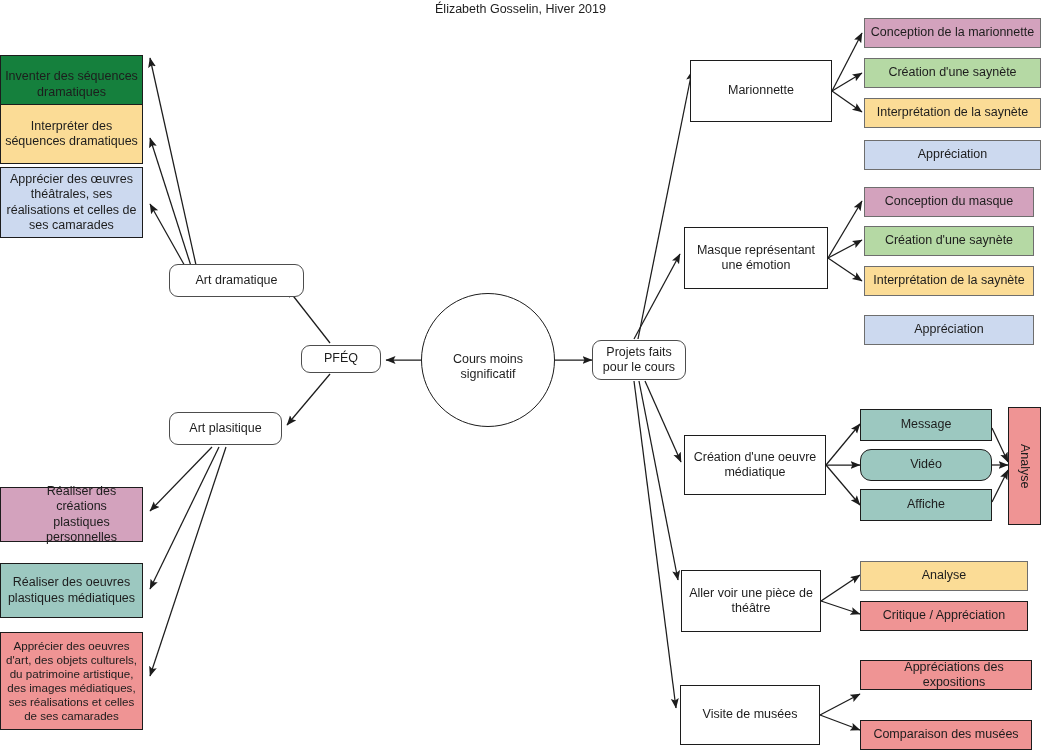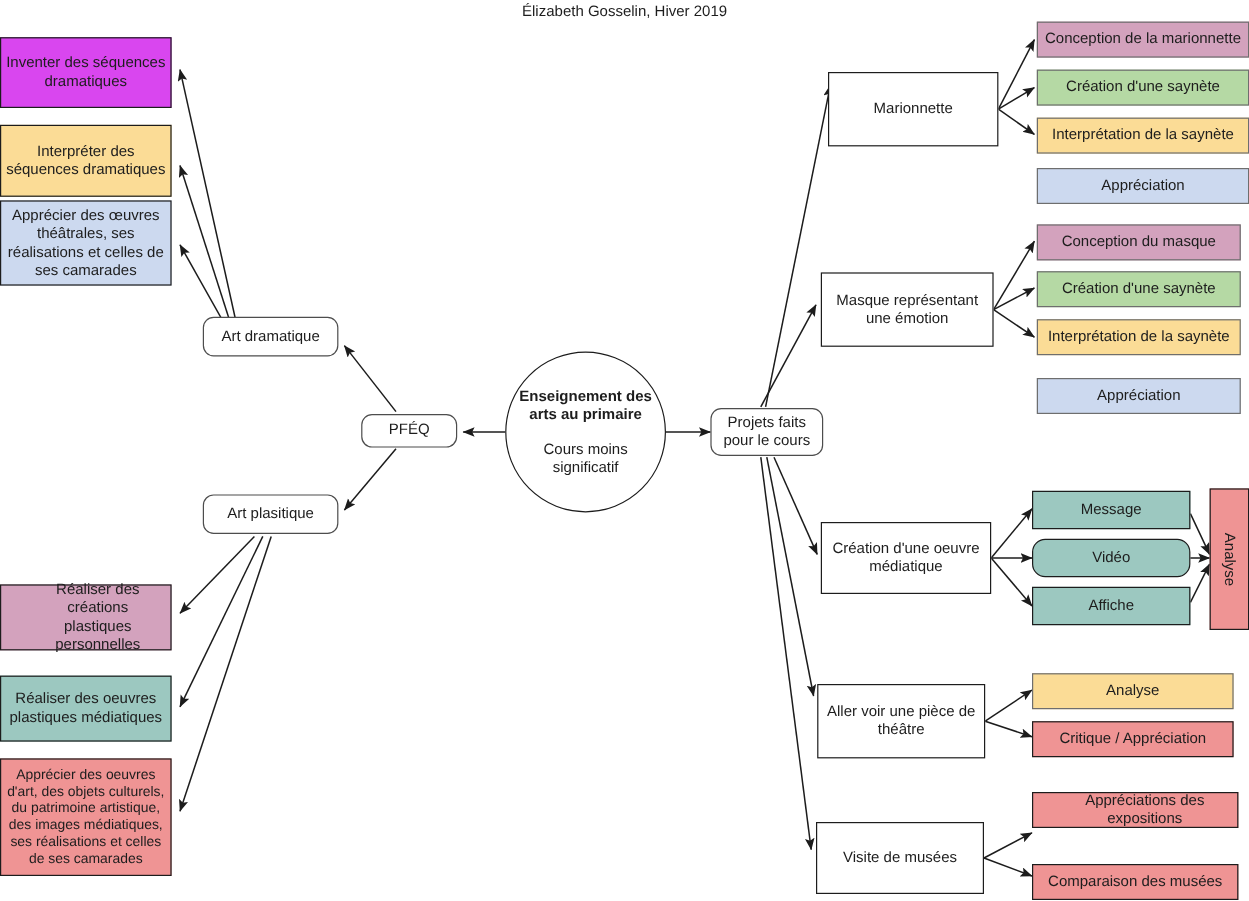--- a/index.html
+++ b/index.html
@@ -30,21 +30,21 @@
     flex-direction:column;
   }
   .circle .t1{font-weight:bold;font-size:12.5px;line-height:1.2;}
   .circle .t2{font-size:12.5px;line-height:1.2;margin-top:14px;}
   .sw-purple{background:#d3a2bd;border:1.4px solid #6e6e6e;}
   .sw-green {background:#b5d9a4;border:1.4px solid #6e6e6e;}
   .sw-yellow{background:#fbdc96;border:1.4px solid #6e6e6e;}
   .sw-blue  {background:#ccd9ef;border:1.4px solid #6e6e6e;}
   .sw-teal  {background:#9cc8c0;border:1.4px solid #1c1c1c;}
   .sw-red   {background:#ef9494;border:1.4px solid #1c1c1c;}
-  .ltr-green {background:#d946ef;border:1.4px solid #1c1c1c;}
+  .ltr-green {background:#15803d;border:1.4px solid #1c1c1c;margin-top:24px;}
   .ltr-yellow{background:#fbdc96;border:1.4px solid #1c1c1c;}
   .ltr-blue  {background:#ccd9ef;border:1.4px solid #1c1c1c;}
   .ltr-purple{background:#d3a2bd;border:1.4px solid #1c1c1c;padding-left:24px;}
   .ltr-teal  {background:#9cc8c0;border:1.4px solid #1c1c1c;}
   .ltr-red   {background:#ef9494;border:1.4px solid #1c1c1c;}
   .vert{writing-mode:vertical-rl;text-orientation:mixed;}
   #header-title{
     position:absolute;left:0;top:2px;width:1041px;text-align:center;
     font-size:12.5px;color:#1d1d1d;
   }
@@ -122,28 +122,26 @@
 plastiques personnelles</div>
   <div class="node ltr-teal" style="left:0px;top:563px;width:143px;height:55px;">Réaliser des oeuvres
 plastiques médiatiques</div>
   <div class="node ltr-red" style="left:0px;top:632px;width:143px;height:98px;font-size:11.6px;">Apprécier des oeuvres
 d'art, des objets culturels,
 du patrimoine artistique,
 des images médiatiques,
 ses réalisations et celles
 de ses camarades</div>
 
-  <div class="node round" style="left:169px;top:264px;width:113px;height:33px;">Art dramatique</div>
+  <div class="node round" style="left:169px;top:264px;width:135px;height:33px;">Art dramatique</div>
   <div class="node round" style="left:169px;top:412px;width:113px;height:33px;">Art plasitique</div>
 
   <div class="node round" style="left:301px;top:345px;width:80px;height:28px;">PFÉQ</div>
 
   <div class="node circle" style="left:421px;top:293px;width:134px;height:134px;">
-    <span class="t1">Enseignement des
-arts au primaire</span>
     <span class="t2">Cours moins
 significatif</span>
   </div>
 
   <div class="node round" style="left:592px;top:340px;width:94px;height:40px;">Projets faits
 pour le cours</div>
 
   <div class="node plain" style="left:690px;top:60px;width:142px;height:62px;">Marionnette</div>
   <div class="node sw-purple" style="left:864px;top:18px;width:177px;height:30px;">Conception de la marionnette</div>
   <div class="node sw-green" style="left:864px;top:58px;width:177px;height:30px;">Création d'une saynète</div>

